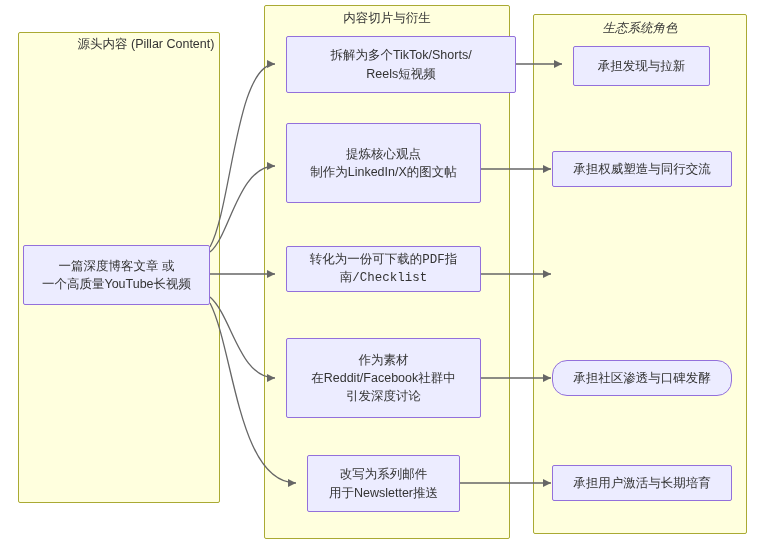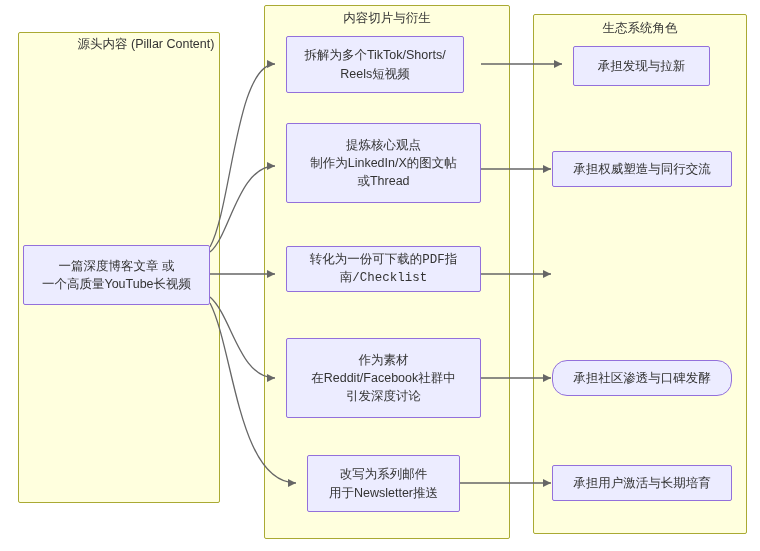--- a/index.html
+++ b/index.html
@@ -72,21 +72,21 @@
 
 <div id="canvas">
 
   <div class="cluster" style="left:18px; top:32px; width:202px; height:471px;"></div>
   <div class="cluster-title" style="left:18px; top:36px; width:202px;margin-left:27px;">源头内容 (Pillar Content)</div>
 
   <div class="cluster" style="left:264px; top:5px; width:246px; height:534px;"></div>
   <div class="cluster-title" style="left:264px; top:10px; width:246px;">内容切片与衍生</div>
 
   <div class="cluster" style="left:533px; top:14px; width:214px; height:520px;"></div>
-  <div class="cluster-title" style="left:533px; top:20px; width:214px;">生态系统角色</div>
+  <div class="cluster-title" style="left:533px; top:20px; width:214px;font-style:italic;">生态系统角色</div>
 
   <svg class="edges" viewBox="0 0 760 551" xmlns="http://www.w3.org/2000/svg">
 
     <g>
       <path d="M 210,247 C 232,206 236,64 275,64"></path>
       <polygon points="275,64 267,60 267,68"></polygon>
     </g>
 
     <g>
       <path d="M 210,252 C 230,236 238,166 275,166"></path>
@@ -134,32 +134,31 @@
     </g>
   </svg>
 
   <div class="node" style="left:23px; top:245px; width:187px; height:60px;">
     <div>
       <span class="nl">一篇深度博客文章 或</span>
       <span class="nl">一个高质量YouTube长视频</span>
     </div>
   </div>
 
-  <div class="node" style="left:286px; top:36px; width:178px; height:57px;">
+  <div class="node" style="left:286px; top:36px; width:230px; height:57px;">
     <div>
       <span class="nl">拆解为多个TikTok/Shorts/</span>
       <span class="nl">Reels短视频</span>
     </div>
   </div>
 
   <div class="node" style="left:286px; top:123px; width:195px; height:80px;">
     <div>
       <span class="nl">提炼核心观点</span>
       <span class="nl">制作为LinkedIn/X的图文帖</span>
-      <span class="nl">或Thread</span>
     </div>
   </div>
 
   <div class="node" style="left:286px; top:246px; width:195px; height:46px;font-family:Liberation Mono, monospace;">
     <div>
       <span class="nl">转化为一份可下载的PDF指</span>
       <span class="nl">南/Checklist</span>
     </div>
   </div>
 

